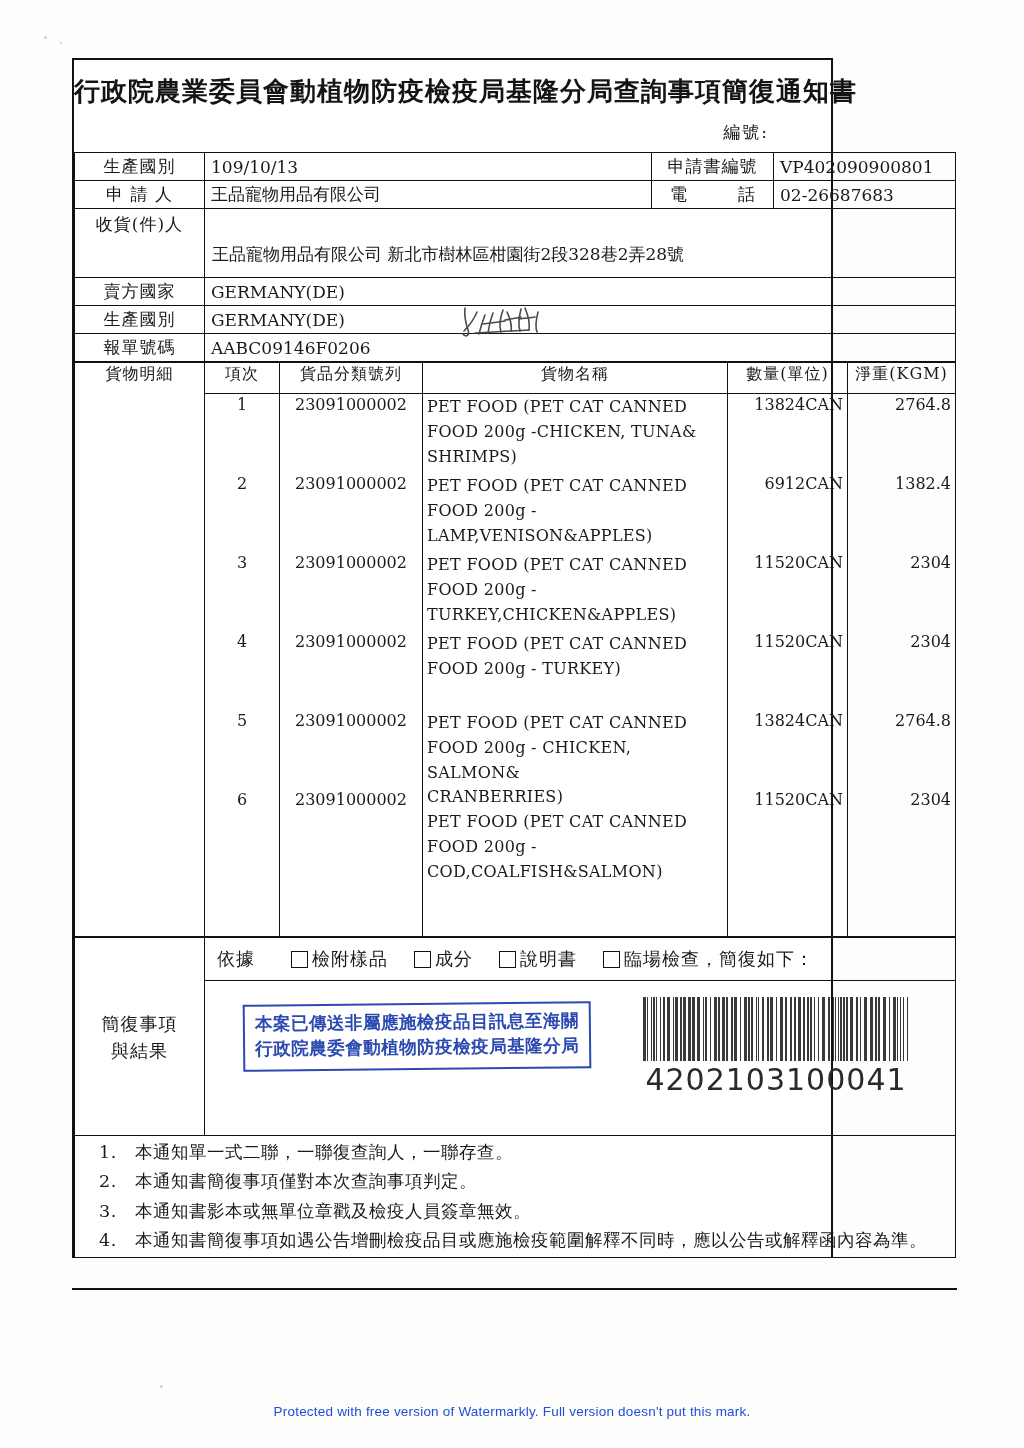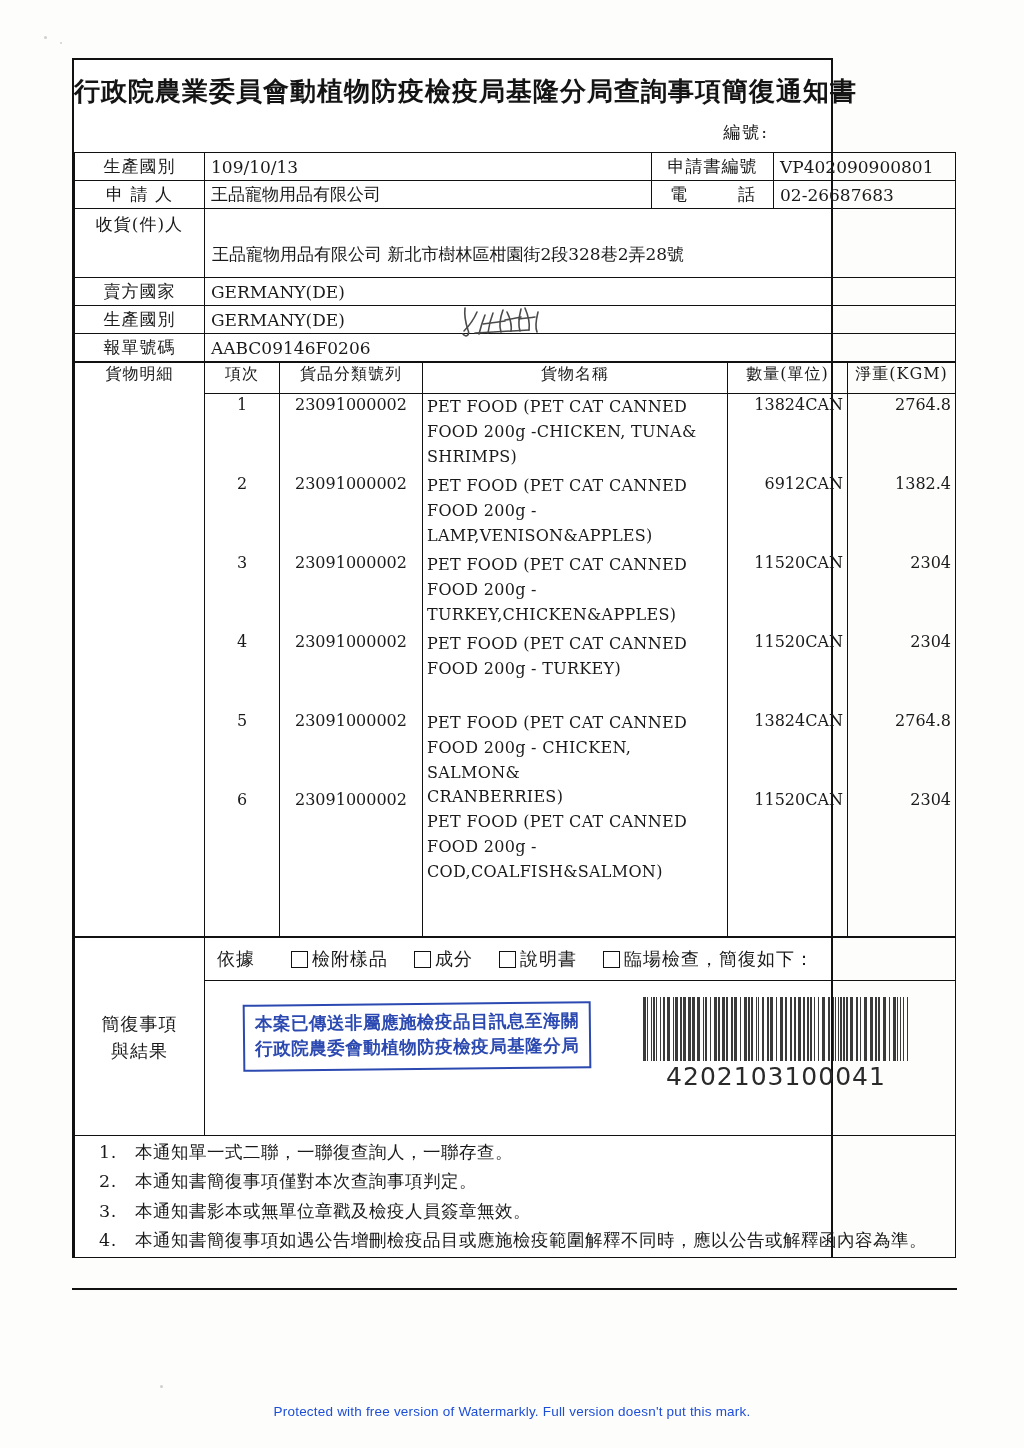--- a/index.html
+++ b/index.html
@@ -174,21 +174,21 @@
     width:270px;
     text-align:center;
   }
   .barcode{
     height:64px;
     width:270px;
     display:block;
   }
   .barcode-num{
     font-family:"DejaVu Sans", sans-serif;
-    font-size:25px;
+    font-size:30px;
     letter-spacing:1px;
     color:#2a2a2a;
     margin-top:1px;
   }
 
   
   .notes-cell{padding:8px 10px 10px 10px;}
   ol.notes{
     margin:0;padding:0;list-style:none;
   }

